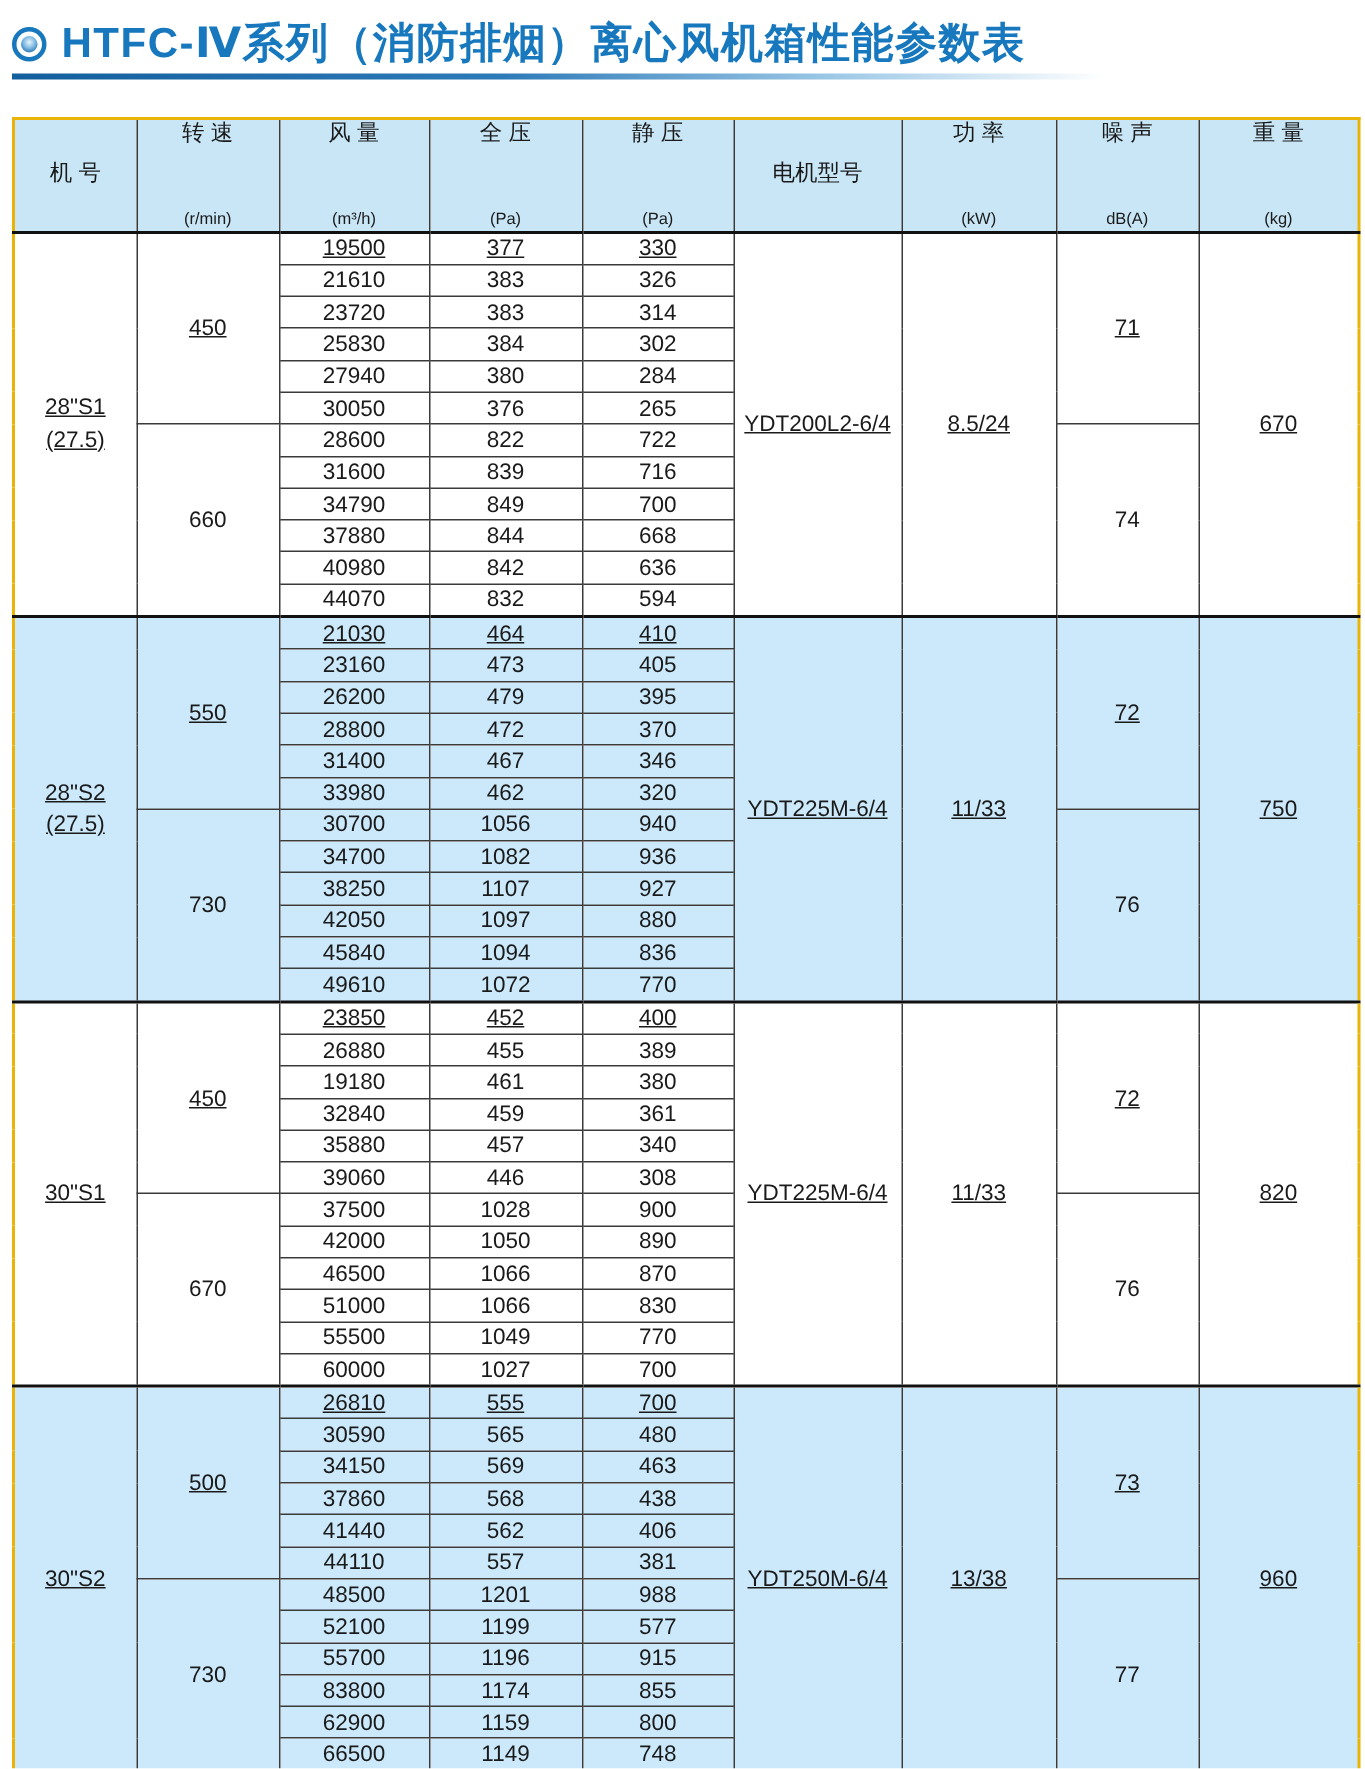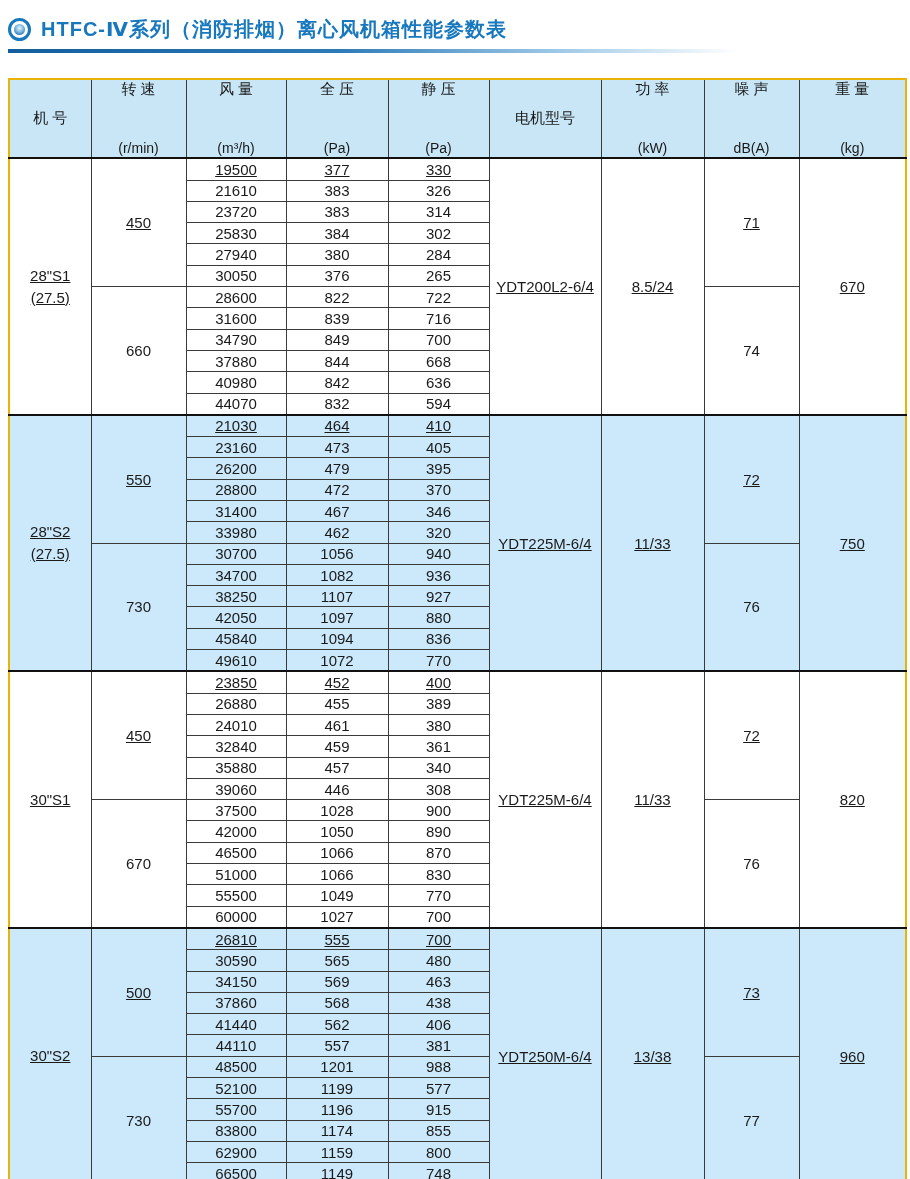--- a/index.html
+++ b/index.html
@@ -21,21 +21,21 @@
     border:3px solid var(--accent);
     background:#ffffff;
     display:flex;align-items:center;justify-content:center;
     flex:0 0 auto;
   }
   .bullet-inner{
     width:11px;height:11px;border-radius:50%;
     background:radial-gradient(circle at 50% 38%, #e8f4fc 0%, #7db9e2 45%, #1463a6 90%);
   }
   .page-title{
-    font-size:20px;font-weight:bold;color:var(--accent);
+    font-size:28px;font-weight:bold;color:var(--accent);
     letter-spacing:1px;white-space:nowrap;
   }
   .title-underline{
     position:absolute;left:8px;top:49px;width:729px;height:4px;
     background:linear-gradient(to right,#135f9e 0%,#2d7ab8 45%,#9cc8e6 75%,#ffffff 100%);
   }
   
   table.spec{
     position:absolute;left:8px;top:78px;
     width:897px;
@@ -51,21 +51,21 @@
   }
   table.spec{border:2px solid #eab308;}
   thead th{
     background:var(--header-bg);
     font-weight:normal;
     height:59px;
     border-bottom:2px solid #111;
     font-size:15px;
     line-height:1.25;
   }
-  thead th .sub{font-size:14px;margin-top:41px;}
+  thead th .sub{font-size:11px;margin-top:41px;}
   tbody td{height:20.3px;line-height:1;background:#ffffff;}
   tbody tr.hl td{background:var(--highlight-bg);}
   tbody tr.section-start td{border-top:2px solid #111;text-decoration:underline;}
   td.machine-cell{line-height:1.45;font-size:15px;}
   td.motor-cell,td.power-cell,td.noise-cell,td.weight-cell,td.speed-cell{font-size:15px;}
 </style>
 </head>
 <body>
 
 <div class="page" style="--accent: #1778be; --header-bg: #c8e6f6; --highlight-bg: #cbe9fb;">
@@ -283,21 +283,21 @@
           <td class="power-cell" rowspan="12">11/33</td>
           <td class="noise-cell" rowspan="6">72</td>
           <td class="weight-cell" rowspan="12">820</td>
         </tr>
         <tr>
           <td>26880</td>
           <td>455</td>
           <td>389</td>
         </tr>
         <tr>
-          <td>24010</td>
+          <td>19180</td>
           <td>461</td>
           <td>380</td>
         </tr>
         <tr>
           <td>32840</td>
           <td>459</td>
           <td>361</td>
         </tr>
         <tr>
           <td>35880</td>

